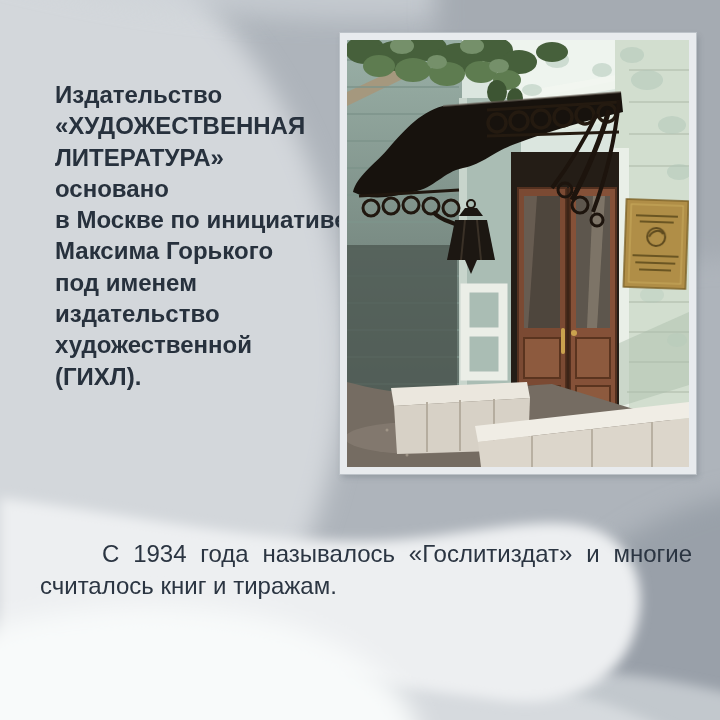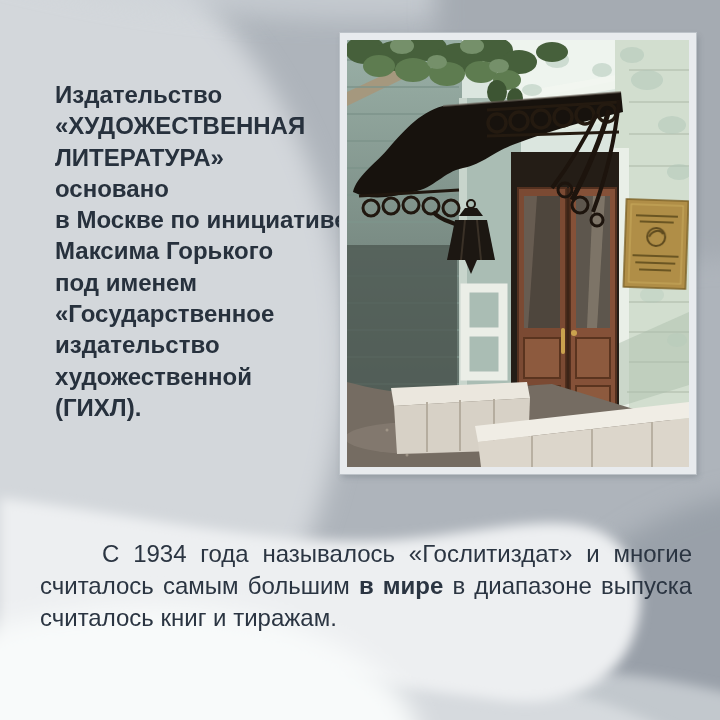--- a/index.html
+++ b/index.html
@@ -54,21 +54,20 @@
   </svg>
 
   <div class="intro">
     <div>Издательство</div>
     <div>«ХУДОЖЕСТВЕННАЯ</div>
     <div>ЛИТЕРАТУРА»</div>
     <div>основано</div>
     <div>в Москве по инициативе</div>
     <div>Максима Горького</div>
     <div>под именем</div>
-    <div>«Государственное</div>
     <div>издательство</div>
     <div>художественной</div>
     <div>(ГИХЛ).</div>
   </div>
 
   <figure class="photo-frame">
     <svg class="photo" viewBox="0 0 342 427" preserveAspectRatio="none" aria-hidden="true">
       <defs>
         <linearGradient id="wallGrad" x1="0" y1="0" x2="0" y2="1">
           <stop offset="0" stop-color="#9ab0a7"></stop>
@@ -231,17 +230,16 @@
       <g>
         <polygon points="128,386 342,362 342,378 131,402" fill="#f0ede5"></polygon>
         <polygon points="131,402 342,378 342,427 134,427" fill="#dcd6cb"></polygon>
         <path d="M185 396V427 M245 389V427 M305 382V427" stroke="#b8b0a2" stroke-width="2"></path>
       </g>
     </svg>
   </figure>
 
   <div class="para">
     <div class="p-line first"><span>С 1934 года называлось «Гослитиздат» и многие годы</span></div>
-    <div class="p-line"><span>считалось самым большим </span><b>в мире</b><span> в диапазоне выпуска</span></div>
     <div class="p-line last"><span>считалось книг и тиражам.</span></div>
   </div>
 
 </div>
 
 </body></html>

